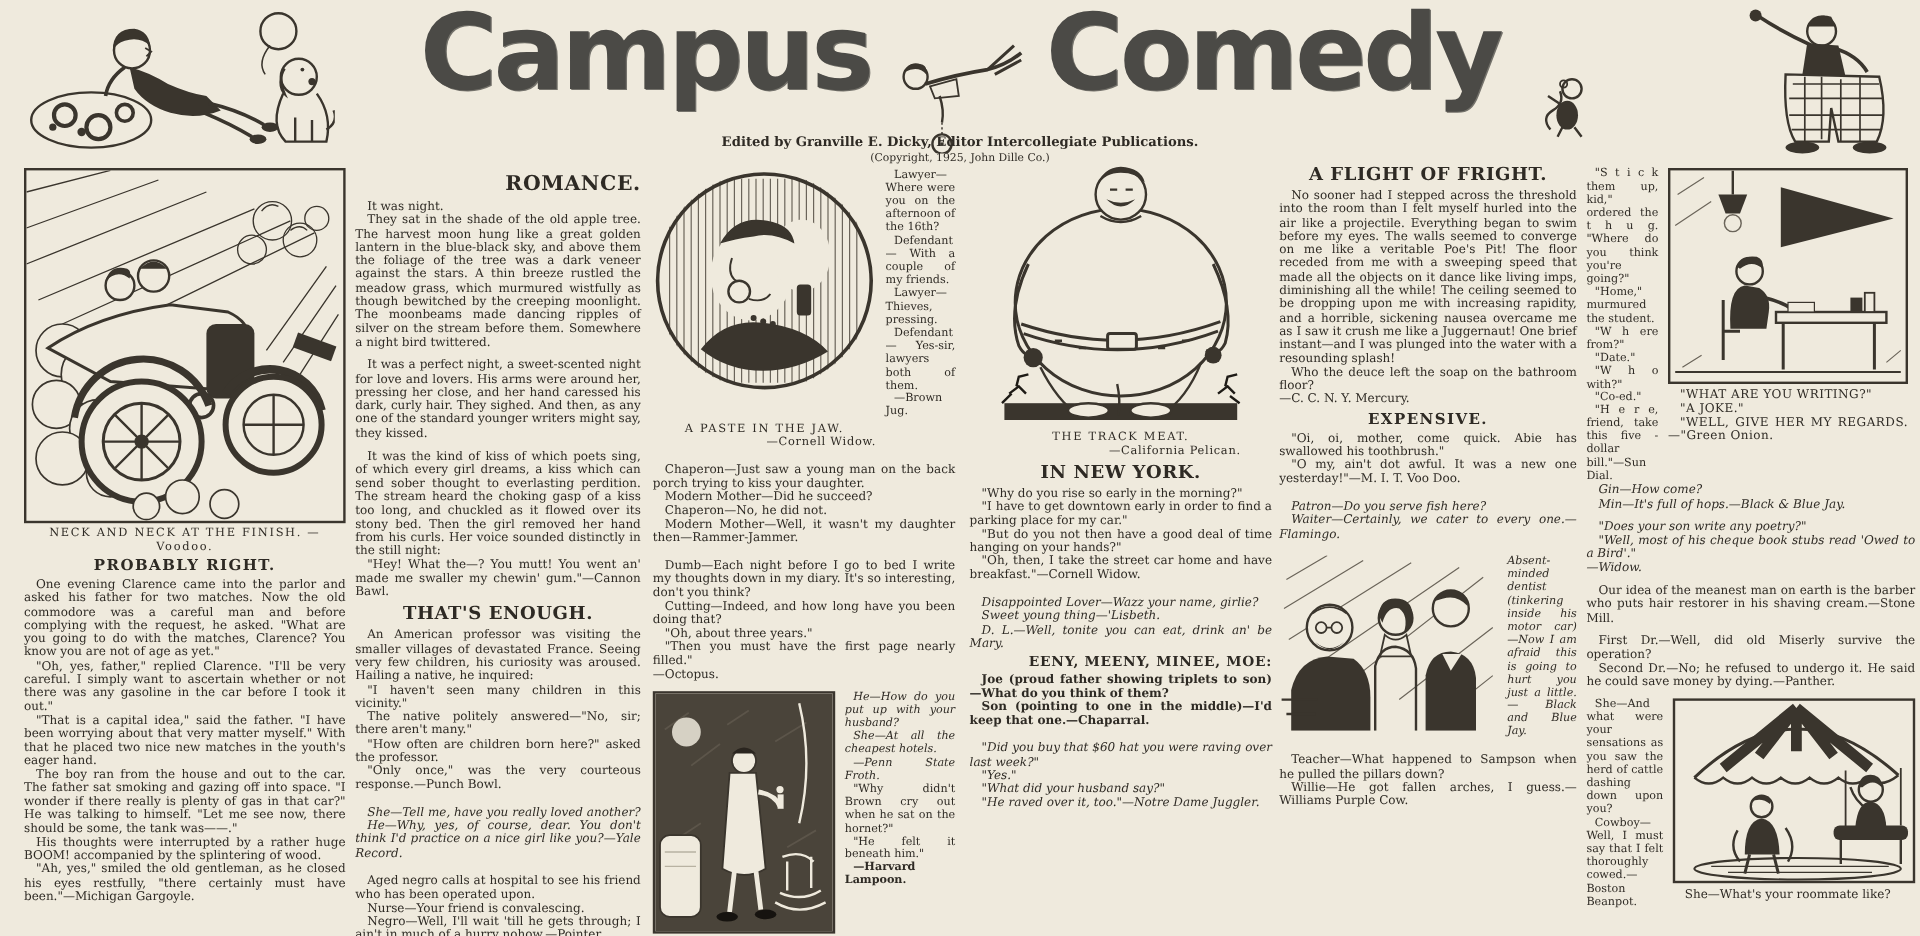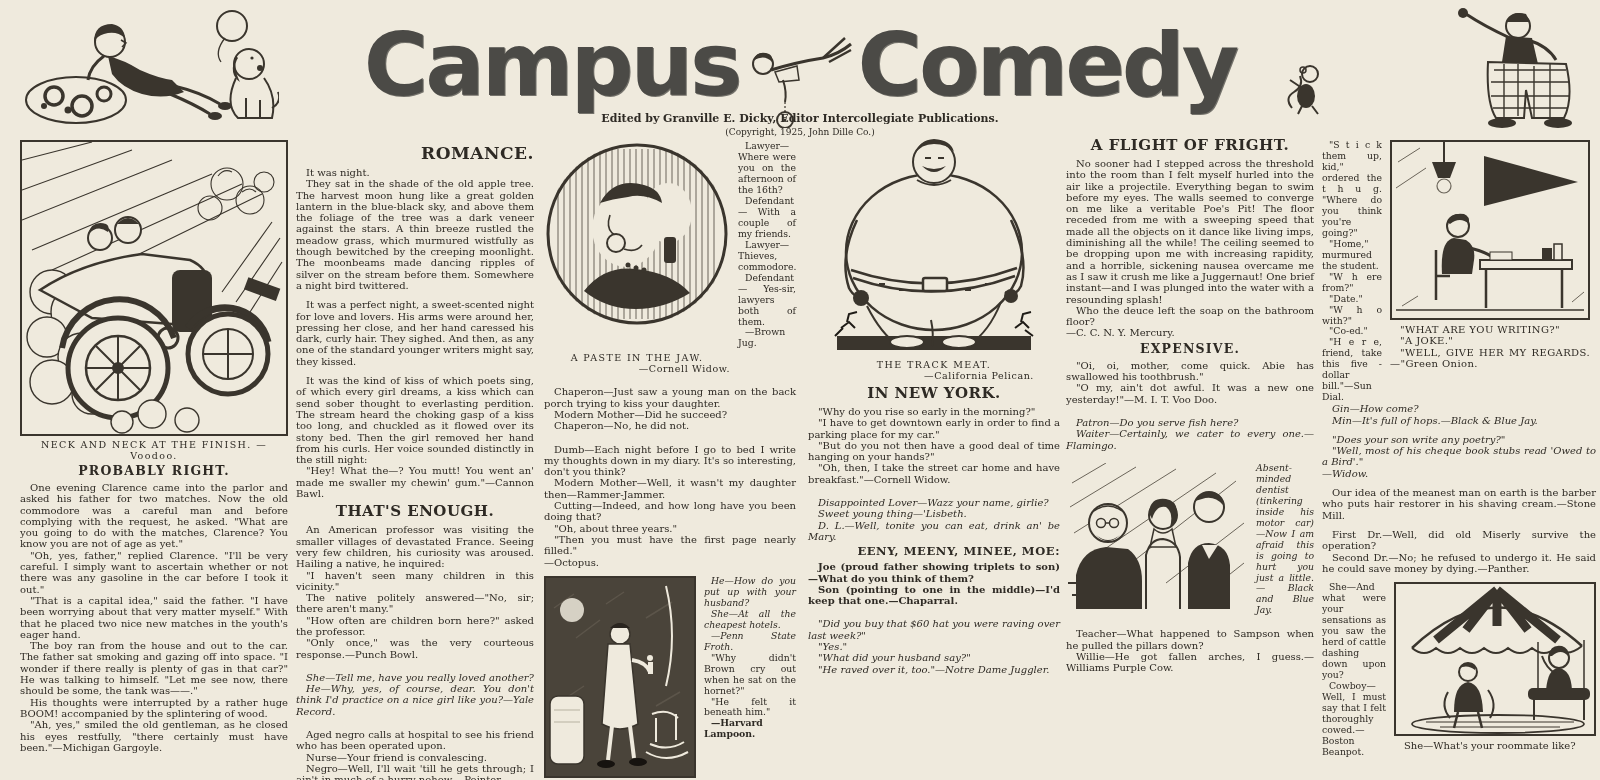--- a/index.html
+++ b/index.html
@@ -1,20 +1,20 @@
 <!DOCTYPE html>
 <html><head>
 <meta charset="utf-8">
 <style>
   html,body{margin:0;padding:0;background:#d8d4c8;}
   .page{position:relative;width:1600px;height:780px;background:#efeadd;overflow:hidden;
         font-family:"DejaVu Serif", serif;color:#2e2a24;}
   
   .title-row{position:absolute;left:290px;top:2px;width:1020px;display:flex;
-             justify-content:center;align-items:center;}
+             justify-content:center;align-items:flex-start;gap:14px;}
   .title-word{font-family:"DejaVu Sans", sans-serif;font-weight:900;font-size:88px;
               line-height:.95;color:#4b4a46;letter-spacing:-3px;
               text-shadow:1px 1px 0 #74726b;}
   .byline{position:absolute;left:50%;top:112px;transform:translateX(-50%);
           font-size:11px;font-weight:bold;white-space:nowrap;}
   .copyright{position:absolute;left:50%;top:127px;transform:translateX(-50%);
              font-size:9px;white-space:nowrap;}
   .decor{position:absolute;}
   .decor-left{left:24px;top:8px;}
   .decor-right{left:1368px;top:6px;}
@@ -209,32 +209,32 @@
           <circle cx="84" cy="124" r="2.5" fill="#3a352d"></circle>
             <circle cx="92" cy="127" r="2.5" fill="#3a352d"></circle>
             <circle cx="100" cy="129" r="2.5" fill="#3a352d"></circle>
           <circle cx="93" cy="93" r="134" fill="none" stroke="#efeadd" stroke-width="86"></circle>
           <circle cx="93" cy="93" r="89" fill="none" stroke="#3a352d" stroke-width="3"></circle>
         </svg>
       </div>
       <div class="subcol" style="width:58px;">
         <p>Lawyer—Where were you on the afternoon of the 16th?</p>
         <p>Defendant — With a couple of my friends.</p>
-        <p>Lawyer—Thieves, commodore.</p>
+        <p>Lawyer—Thieves, pressing.</p>
         <p>Defendant — Yes-sir, lawyers both of them.</p>
         <p class="ra">—Brown Jug.</p>
       </div>
     </div>
     <div class="caption" style="width:186px;">A PASTE IN THE JAW.</div>
     <div class="caption-attr" style="width:186px;">—Cornell Widow.</div>
     <p class="txt sp2">Chaperon—Just saw a young man on the back porch trying to kiss your daughter.</p>
     <p class="txt">Modern Mother—Did he succeed?</p>
     <p class="txt">Chaperon—No, he did not.</p>
+    <p class="txt">Modern Mother—Well, it wasn't my daughter then—Rammer-Jammer.</p>
     <p class="txt sp2">Dumb—Each night before I go to bed I write my thoughts down in my diary.  It's so interesting, don't you think?</p>
-    <p class="txt">Modern Mother—Well, it wasn't my daughter then—Rammer-Jammer.</p>
     <p class="txt">Cutting—Indeed, and how long have you been doing that?</p>
     <p class="txt">"Oh, about three years."</p>
     <p class="txt">"Then you must have the first page nearly filled."</p>
     <p class="txt ra">—Octopus.</p>
     <div class="row sp">
       <div>
         <div class="frame">
           <svg width="148" height="198" viewBox="0 0 148 198">
             <rect x="0" y="0" width="148" height="198" fill="#4a443a"></rect>
             <path d="M8 30l20-14M30 60l24-18M100 40l26-16M20 120l18-12M110 128l24-14M60 26l18-12" stroke="#5c554a" stroke-width="1.5"></path>

